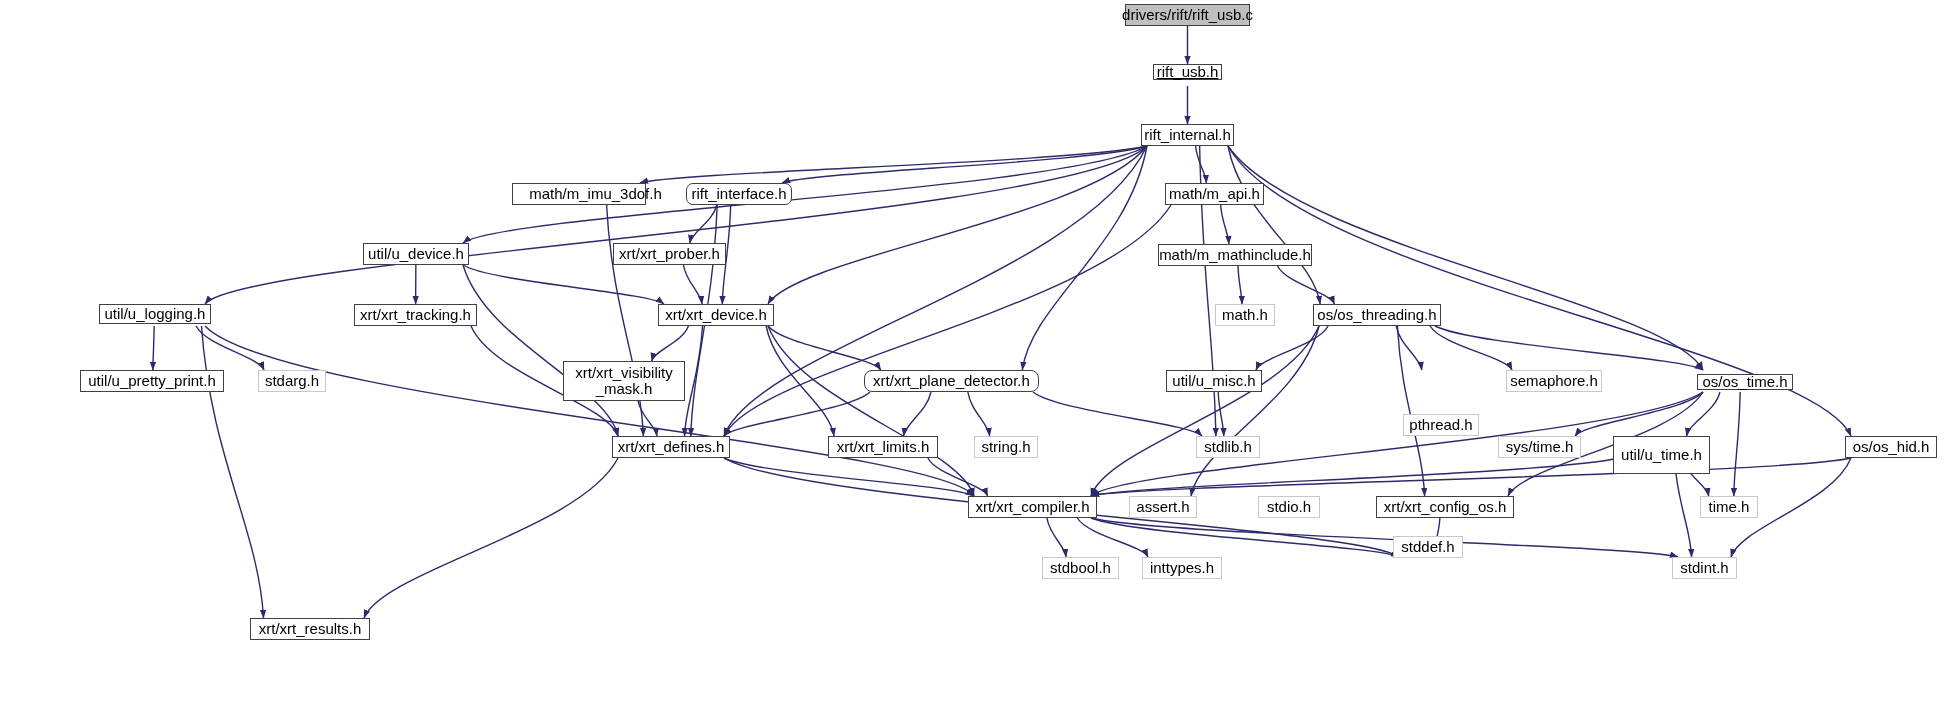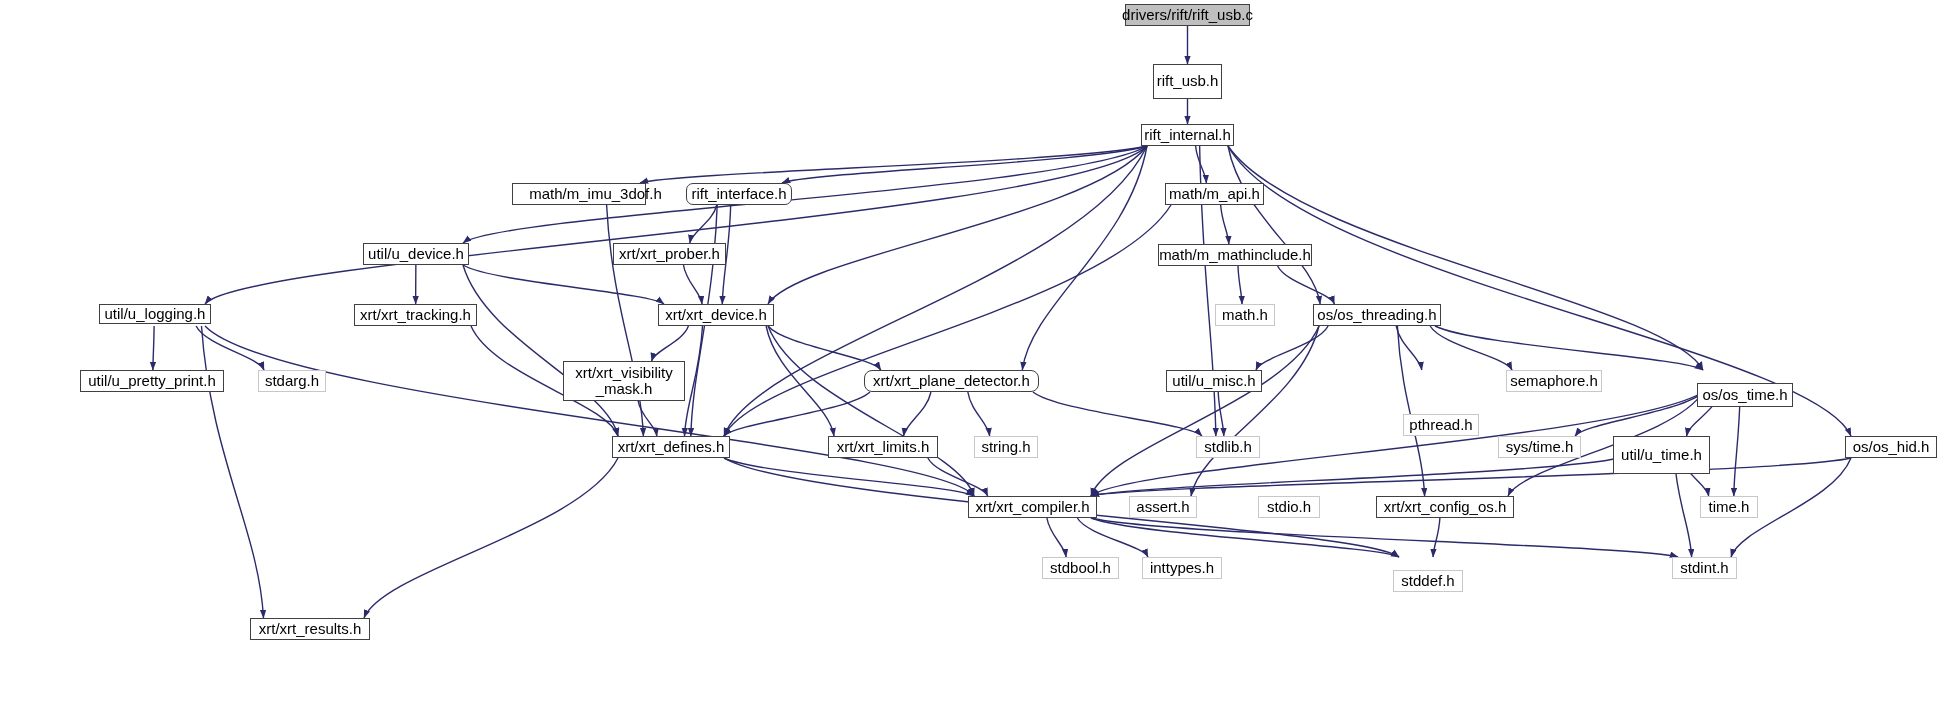--- a/index.html
+++ b/index.html
@@ -91,53 +91,53 @@
         <path d="M1851,458 C1777.5,475.1 1128.8,484.6 1091,496" class="edge" marker-end="url(#ah)"></path>
         <path d="M1046.9,518 C1049.7224,535.55 1064.6484799999998,545.3 1066.1,557" class="edge" marker-end="url(#ah)"></path>
         <path d="M1077.35,518 C1087.7355499999999,535.55 1142.65886,545.3 1148,557" class="edge" marker-end="url(#ah)"></path>
         <path d="M1091,518 C1136.276,535.55 1375.7152,545.3 1399,557" class="edge" marker-end="url(#ah)"></path>
         <path d="M1091,518 C1164.5,535.55 1640.2,545.3 1678,557" class="edge" marker-end="url(#ah)"></path>
         <path d="M1439.9,518 C1438.9004,535.55 1433.6140799999998,545.3 1433.1,557" class="edge" marker-end="url(#ah)"></path>
       </g>
   </svg>
   <div id="node-layer">
       <div class="node root" style="left: 1125px; top: 4px; width: 125px; height: 22px;"><span>drivers/rift/rift_usb.c</span></div>
-      <div class="node local" style="left: 1153px; top: 64px; width: 69px; height: 35px;"><span>rift_usb.h</span></div>
+      <div class="node local" style="left: 1153px; top: 64px; width: 69px; height: 16px; text-decoration: underline;"><span>rift_usb.h</span></div>
       <div class="node local" style="left: 1141px; top: 124px; width: 93px; height: 22px;"><span>rift_internal.h</span></div>
       <div class="node local" style="left: 512px; top: 183px; width: 134px; height: 22px; padding-left: 33px;"><span>math/m_imu_3dof.h</span></div>
       <div class="node local" style="left: 686px; top: 183px; width: 106px; height: 22px; border-radius: 7px;"><span>rift_interface.h</span></div>
       <div class="node local" style="left: 1165px; top: 183px; width: 99px; height: 22px;"><span>math/m_api.h</span></div>
       <div class="node local" style="left: 363px; top: 243px; width: 106px; height: 22px;"><span>util/u_device.h</span></div>
       <div class="node local" style="left: 613px; top: 243px; width: 113px; height: 22px;"><span>xrt/xrt_prober.h</span></div>
       <div class="node local" style="left: 1158px; top: 244px; width: 154px; height: 22px;"><span>math/m_mathinclude.h</span></div>
       <div class="node local" style="left: 99px; top: 304px; width: 112px; height: 20px;"><span>util/u_logging.h</span></div>
       <div class="node local" style="left: 354px; top: 304px; width: 123px; height: 22px;"><span>xrt/xrt_tracking.h</span></div>
       <div class="node local" style="left: 658px; top: 304px; width: 116px; height: 22px;"><span>xrt/xrt_device.h</span></div>
       <div class="node system" style="left: 1215px; top: 304px; width: 60px; height: 22px;"><span>math.h</span></div>
       <div class="node local" style="left: 1313px; top: 304px; width: 128px; height: 22px;"><span>os/os_threading.h</span></div>
       <div class="node local" style="left: 80px; top: 370px; width: 144px; height: 22px;"><span>util/u_pretty_print.h</span></div>
       <div class="node system" style="left: 258px; top: 370px; width: 68px; height: 22px;"><span>stdarg.h</span></div>
       <div class="node local" style="left: 563px; top: 361px; width: 122px; height: 40px; line-height: 1.08;"><span>xrt/xrt_visibility
 _mask.h</span></div>
       <div class="node local" style="left: 864px; top: 370px; width: 175px; height: 22px; border-radius: 8px;"><span>xrt/xrt_plane_detector.h</span></div>
       <div class="node local" style="left: 1166px; top: 370px; width: 96px; height: 22px;"><span>util/u_misc.h</span></div>
       <div class="node system" style="left: 1403px; top: 370px; width: 76px; height: 22px; margin-top: 44px;"><span>pthread.h</span></div>
       <div class="node system" style="left: 1506px; top: 370px; width: 96px; height: 22px;"><span>semaphore.h</span></div>
-      <div class="node local" style="left: 1697px; top: 383px; width: 96px; height: 24px;"><span>os/os_time.h</span></div>
+      <div class="node local" style="left: 1697px; top: 374px; width: 96px; height: 16px;"><span>os/os_time.h</span></div>
       <div class="node local" style="left: 612px; top: 436px; width: 118px; height: 22px;"><span>xrt/xrt_defines.h</span></div>
       <div class="node local" style="left: 828px; top: 436px; width: 110px; height: 22px;"><span>xrt/xrt_limits.h</span></div>
       <div class="node system" style="left: 974px; top: 436px; width: 64px; height: 22px;"><span>string.h</span></div>
       <div class="node system" style="left: 1196px; top: 436px; width: 64px; height: 22px;"><span>stdlib.h</span></div>
       <div class="node system" style="left: 1498px; top: 436px; width: 83px; height: 22px;"><span>sys/time.h</span></div>
       <div class="node local" style="left: 1613px; top: 436px; width: 97px; height: 38px; justify-content: center;"><span>util/u_time.h</span></div>
       <div class="node local" style="left: 1845px; top: 436px; width: 92px; height: 22px;"><span>os/os_hid.h</span></div>
       <div class="node local" style="left: 968px; top: 496px; width: 129px; height: 22px;"><span>xrt/xrt_compiler.h</span></div>
       <div class="node system" style="left: 1129px; top: 496px; width: 68px; height: 22px;"><span>assert.h</span></div>
       <div class="node system" style="left: 1258px; top: 496px; width: 62px; height: 22px;"><span>stdio.h</span></div>
       <div class="node local" style="left: 1376px; top: 496px; width: 138px; height: 22px;"><span>xrt/xrt_config_os.h</span></div>
       <div class="node system" style="left: 1700px; top: 496px; width: 58px; height: 22px;"><span>time.h</span></div>
       <div class="node system" style="left: 1042px; top: 557px; width: 77px; height: 22px;"><span>stdbool.h</span></div>
       <div class="node system" style="left: 1142px; top: 557px; width: 80px; height: 22px;"><span>inttypes.h</span></div>
-      <div class="node system" style="left: 1393px; top: 570px; width: 70px; height: 22px;"><span>stddef.h</span></div>
+      <div class="node system" style="left: 1393px; top: 536px; width: 70px; height: 22px;"><span>stddef.h</span></div>
       <div class="node system" style="left: 1672px; top: 557px; width: 65px; height: 22px;"><span>stdint.h</span></div>
       <div class="node local" style="left: 250px; top: 618px; width: 120px; height: 22px;"><span>xrt/xrt_results.h</span></div>
     </div>
 </div>
 
 </body></html>

